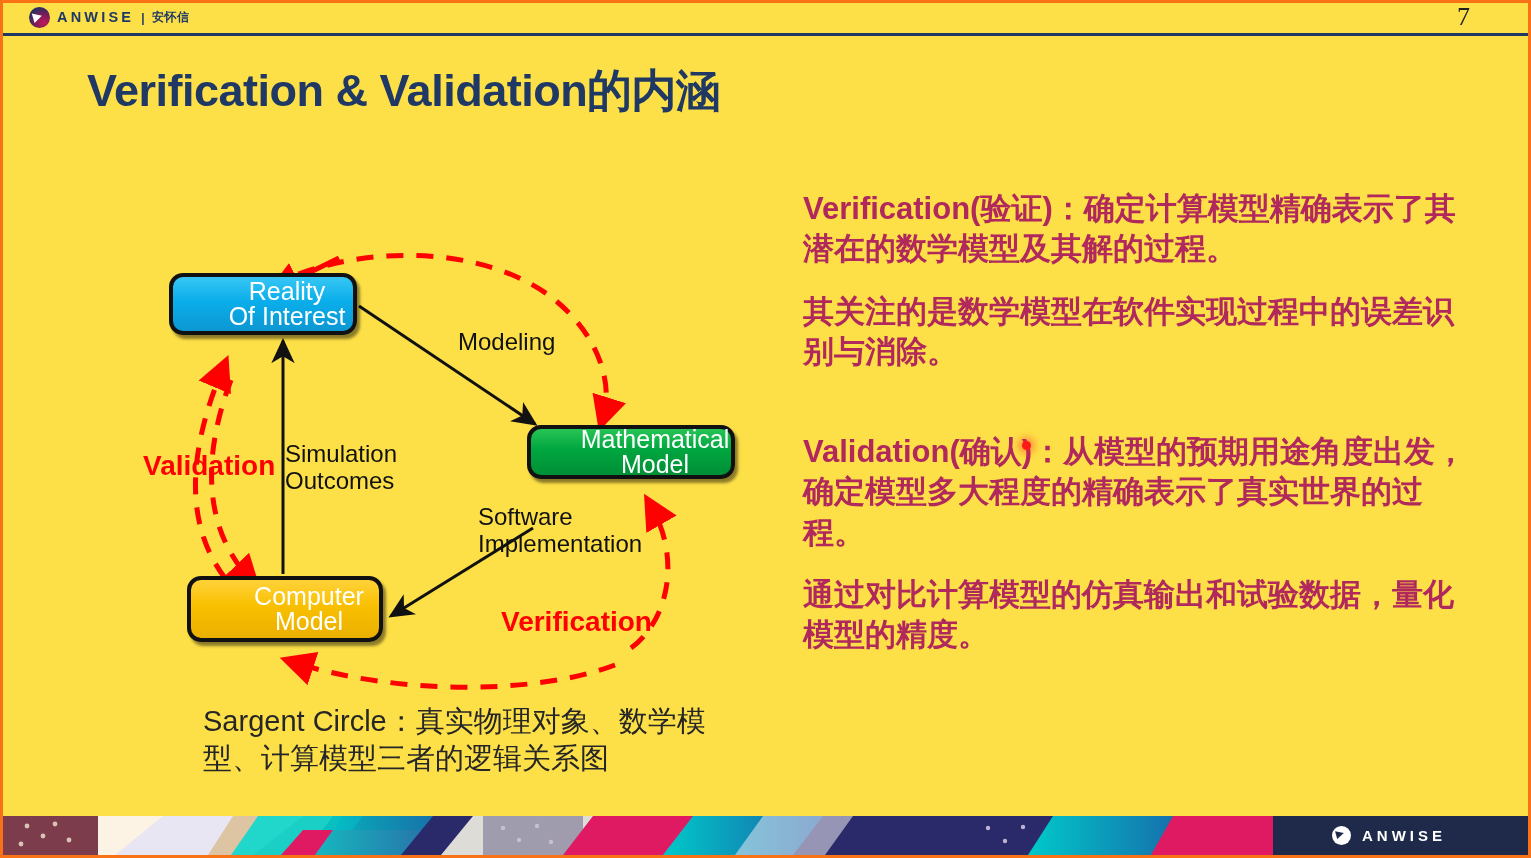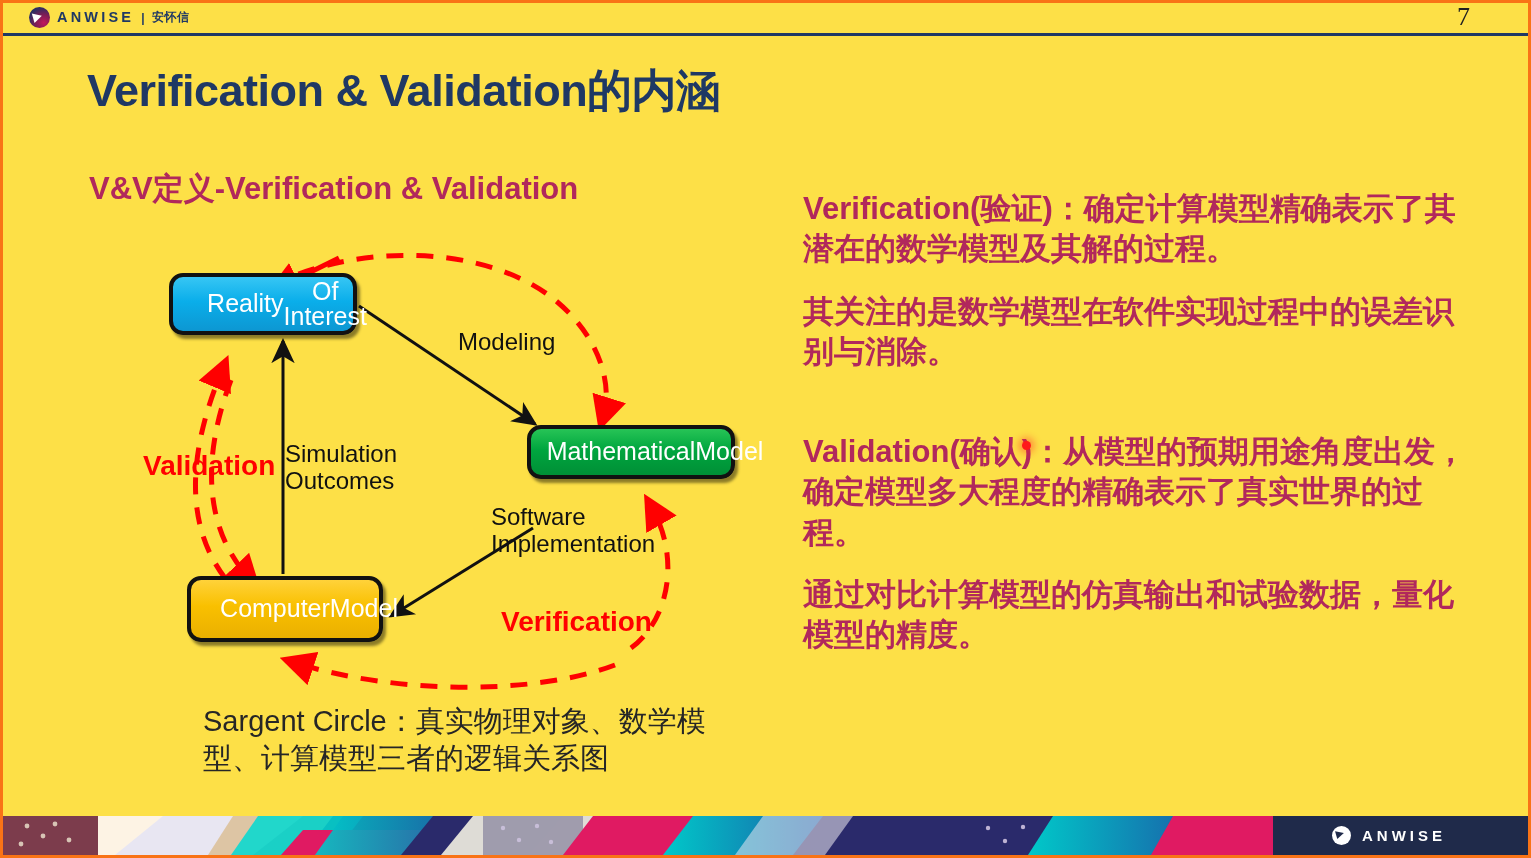--- a/index.html
+++ b/index.html
@@ -111,21 +111,21 @@
     width: 680px; height: 470px;
   }
   .diagram svg { display: block; }
 
   .node {
     position: absolute;
     border: 4px solid #111111;
     border-radius: 14px;
     box-sizing: border-box;
     display: flex;
-    flex-direction: row;
+    flex-direction: column;
     align-items: center;
     justify-content: center;
     color: #ffffff;
     font-size: 25px;
     line-height: 1.02;
     text-align: center;
     box-shadow: 3px 4px 3px rgba(0,0,0,0.45);
     font-family: "Liberation Sans", "DejaVu Sans", sans-serif;
     padding-left: 48px;
   }
@@ -148,21 +148,21 @@
 
   .dlabel {
     position: absolute;
     color: #111111;
     font-size: 24px;
     line-height: 1.13;
     white-space: nowrap;
   }
   .dlabel-modeling { left: 355px; top: 100px; }
   .dlabel-simout   { left: 182px; top: 212px; }
-  .dlabel-softimp  { left: 388px; top: 275px; }
+  .dlabel-softimp  { left: 375px; top: 275px; }
 
   .dlabel-red {
     position: absolute;
     color: #ff0000;
     font-size: 28px;
     font-weight: 800;
     white-space: nowrap;
   }
   .dlabel-validation   { left: 40px;  top: 222px; }
   .dlabel-verification { left: 398px; top: 378px; }
@@ -259,21 +259,20 @@
       <div class="brand-mark"></div>
       <div class="brand-text">ANWISE</div>
       <div class="brand-cn"><span>|</span></div>
       <div class="brand-cn">安怀信</div>
     </div>
     <div class="page-number">7</div>
     <div class="header-rule"></div>
   </div>
 
   <div class="slide-title">Verification &amp; Validation的内涵</div>
-  <div class="section-subtitle">V&amp;V定义-Verification &amp; Validation</div>
 
   <div class="diagram">
 
     <svg width="680" height="470" viewBox="0 0 680 470">
       <defs>
         <marker id="ah-black" markerWidth="9" markerHeight="9" refX="7.4" refY="4.5" orient="auto">
           <path d="M0,0.6 L8.4,4.5 L0,8.4 L2.3,4.5 Z" fill="#111111"></path>
         </marker>
         <marker id="ah-red" markerWidth="7" markerHeight="7" refX="4.2" refY="3.5" orient="auto">
           <path d="M0,0 L7,3.5 L0,7 Z" fill="#ff0000"></path>

